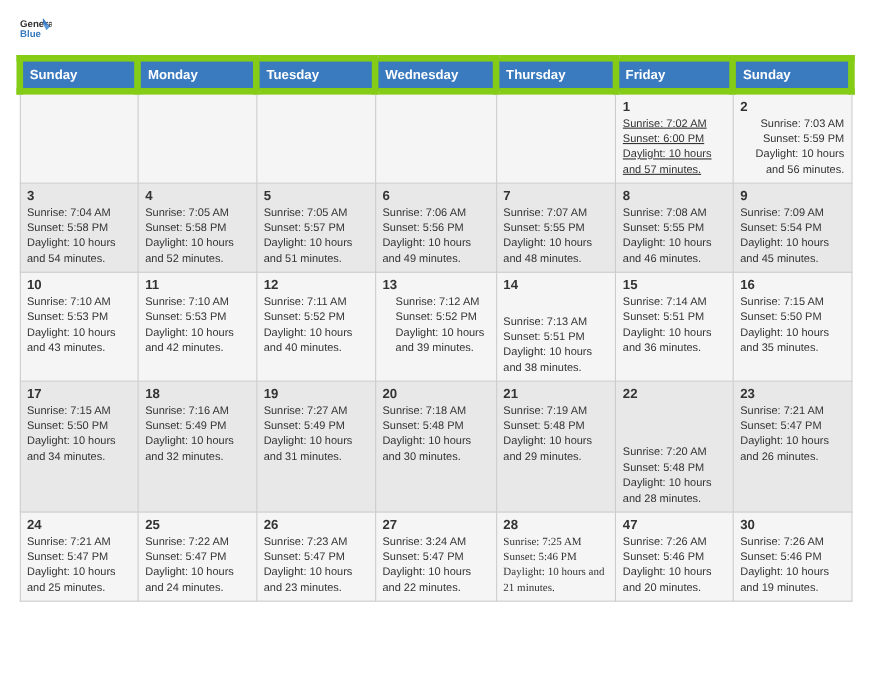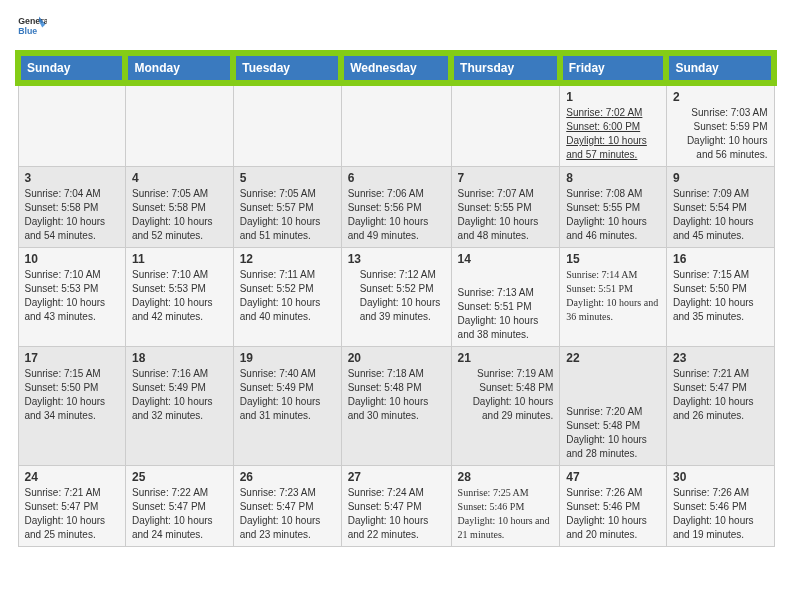--- a/index.html
+++ b/index.html
@@ -217,21 +217,21 @@
 Daylight: 10 hours and 39 minutes.</div>
           </td>
           <td>
             <span class="day-num">14</span>
             <div class="day-info" style="white-space: pre-line; margin-top: 20px;">Sunrise: 7:13 AM
 Sunset: 5:51 PM
 Daylight: 10 hours and 38 minutes.</div>
           </td>
           <td>
             <span class="day-num">15</span>
-            <div class="day-info" style="white-space: pre-line; font-family: Liberation Serif, serif;">Sunrise: 7:14 AM
+            <div class="day-info" style="white-space: pre-line;">Sunrise: 7:14 AM
 Sunset: 5:51 PM
 Daylight: 10 hours and 36 minutes.</div>
           </td>
           <td>
             <span class="day-num">16</span>
             <div class="day-info" style="white-space: pre-line;">Sunrise: 7:15 AM
 Sunset: 5:50 PM
 Daylight: 10 hours and 35 minutes.</div>
           </td>
         </tr>
@@ -243,33 +243,33 @@
 Daylight: 10 hours and 34 minutes.</div>
           </td>
           <td>
             <span class="day-num">18</span>
             <div class="day-info" style="white-space: pre-line;">Sunrise: 7:16 AM
 Sunset: 5:49 PM
 Daylight: 10 hours and 32 minutes.</div>
           </td>
           <td>
             <span class="day-num">19</span>
-            <div class="day-info" style="white-space: pre-line;">Sunrise: 7:40 AM
+            <div class="day-info" style="white-space: pre-line;">Sunrise: 7:27 AM
 Sunset: 5:49 PM
 Daylight: 10 hours and 31 minutes.</div>
           </td>
           <td>
             <span class="day-num">20</span>
             <div class="day-info" style="white-space: pre-line;">Sunrise: 7:18 AM
 Sunset: 5:48 PM
 Daylight: 10 hours and 30 minutes.</div>
           </td>
           <td>
             <span class="day-num">21</span>
-            <div class="day-info" style="white-space: pre-line; text-align: right;">Sunrise: 7:19 AM
+            <div class="day-info" style="white-space: pre-line;">Sunrise: 7:19 AM
 Sunset: 5:48 PM
 Daylight: 10 hours and 29 minutes.</div>
           </td>
           <td>
             <span class="day-num">22</span>
             <div class="day-info" style="white-space: pre-line; margin-top: 40px;">Sunrise: 7:20 AM
 Sunset: 5:48 PM
 Daylight: 10 hours and 28 minutes.</div>
           </td>
           <td>
@@ -293,21 +293,21 @@
 Daylight: 10 hours and 24 minutes.</div>
           </td>
           <td>
             <span class="day-num">26</span>
             <div class="day-info" style="white-space: pre-line;">Sunrise: 7:23 AM
 Sunset: 5:47 PM
 Daylight: 10 hours and 23 minutes.</div>
           </td>
           <td>
             <span class="day-num">27</span>
-            <div class="day-info" style="white-space: pre-line;">Sunrise: 7:24 AM
+            <div class="day-info" style="white-space: pre-line;">Sunrise: 3:24 AM
 Sunset: 5:47 PM
 Daylight: 10 hours and 22 minutes.</div>
           </td>
           <td>
             <span class="day-num">28</span>
             <div class="day-info" style="white-space: pre-line; font-family: Liberation Serif, serif;">Sunrise: 7:25 AM
 Sunset: 5:46 PM
 Daylight: 10 hours and 21 minutes.</div>
           </td>
           <td>

